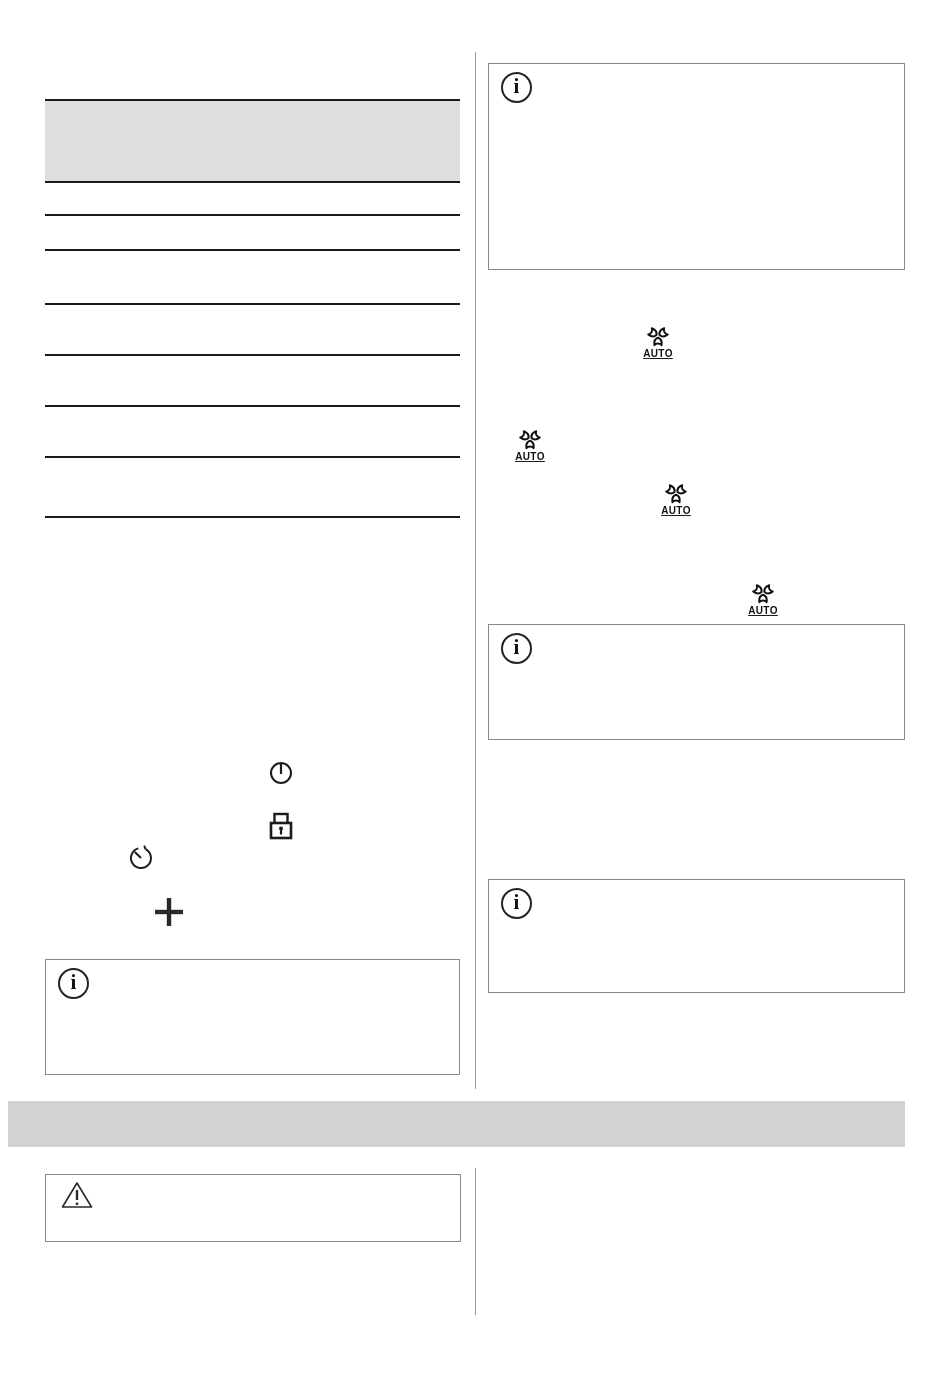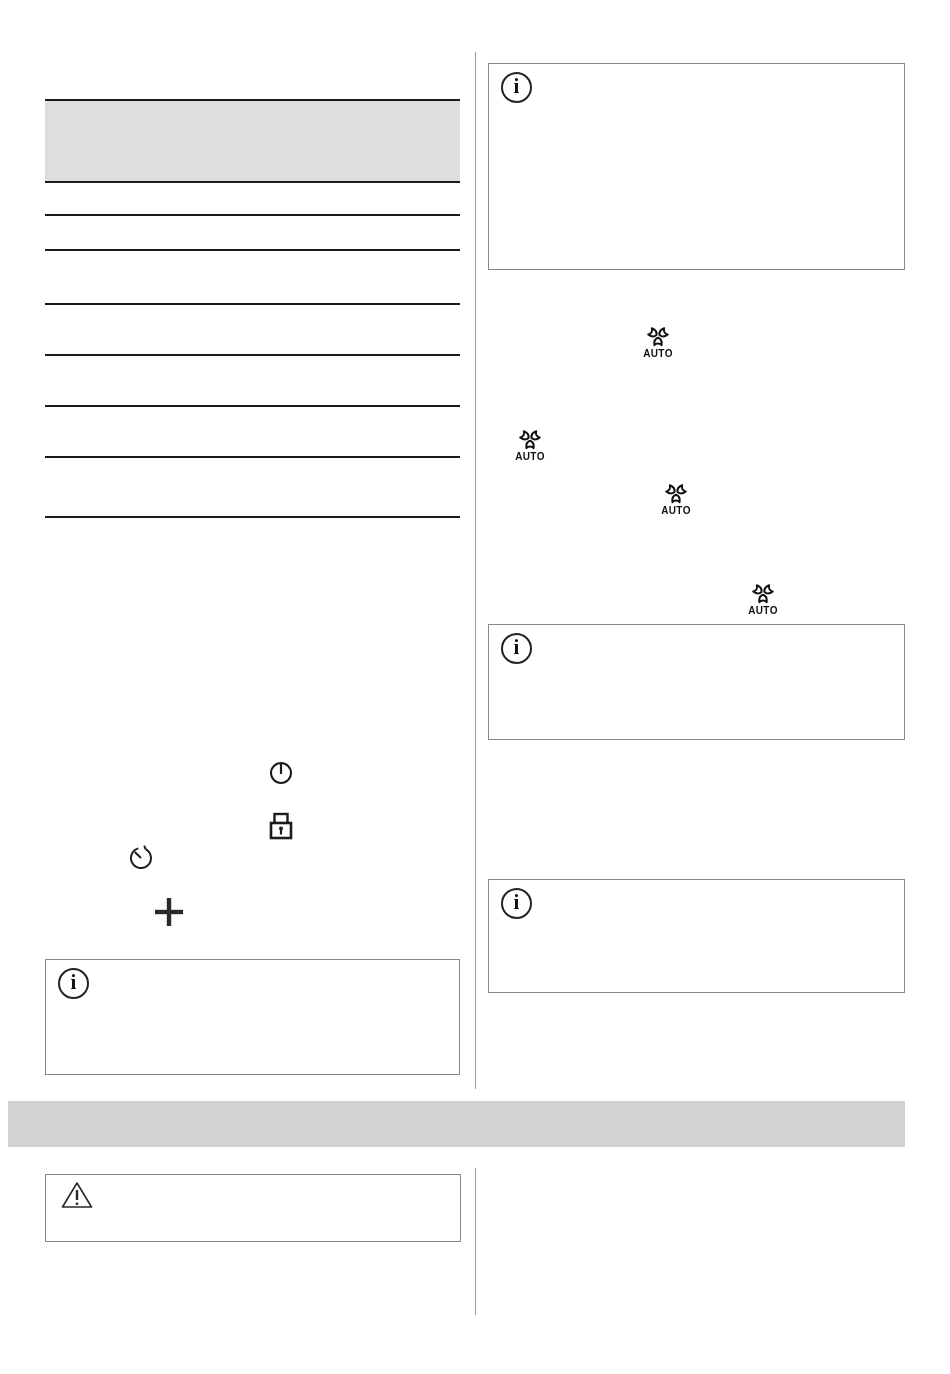--- a/index.html
+++ b/index.html
@@ -32,21 +32,21 @@
   }
   .warn-icon{position:absolute;left:14px;top:5px;}
 
   
   .section-banner{position:absolute;left:8px;top:1101px;width:897px;height:46px;background:var(--banner-fill,#d2d2d2);}
 
   
   .abs-icon{position:absolute;}
 
   
-  .fan-block{position:absolute;width:48px;display:flex;flex-direction:column;align-items:center;}
+  .fan-block{position:absolute;width:48px;display:flex;flex-direction:column;align-items:center;text-decoration:underline;}
   .fan-label{font-size:10px;font-weight:bold;letter-spacing:.4px;color:#111;margin-top:1px;}
 </style>
 </head>
 <body>
 
 <div class="page">
 
   <div class="col-divider divider-seg1"></div>
   <div class="col-divider divider-seg2"></div>
 

